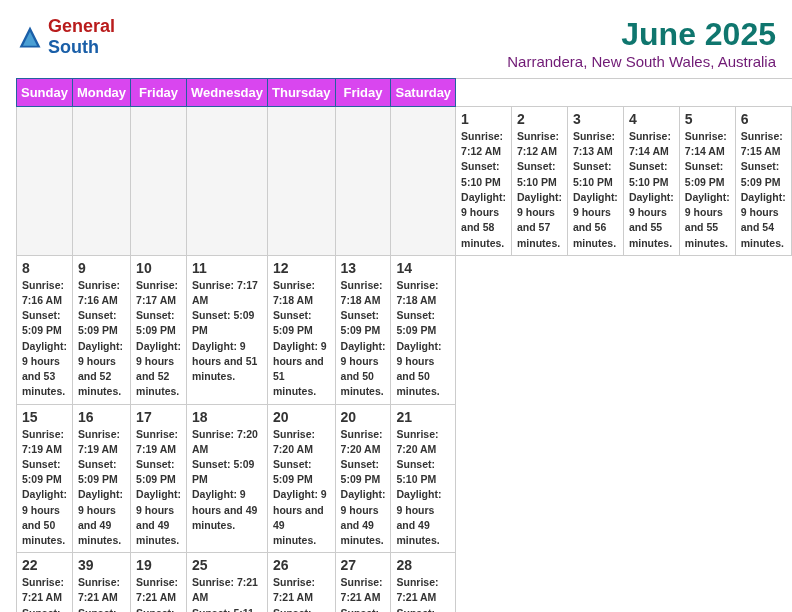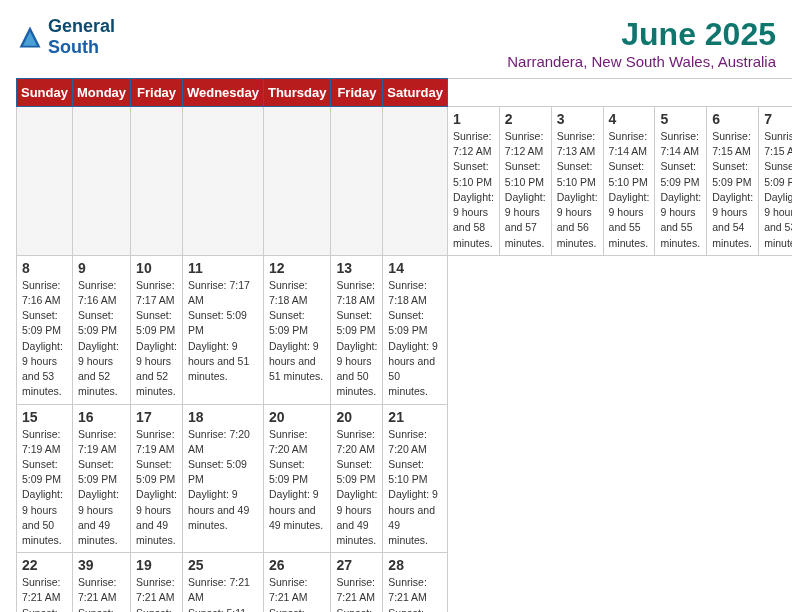--- a/index.html
+++ b/index.html
@@ -17,21 +17,21 @@
       margin-bottom: 8px;
     }
     .logo {
       display: flex;
       align-items: center;
       gap: 4px;
     }
     .logo-text-general {
       font-size: 18px;
       font-weight: bold;
-      color: #0c4a6e;
+      color: #b91c1c;
       margin-top: 24px;
     }
     .logo-text-blue {
       font-size: 18px;
       font-weight: bold;
       color: #1a5fa8;
     }
     .logo-icon {
       width: 28px;
       height: 28px;
@@ -47,21 +47,21 @@
     .location-title {
       font-size: 15px;
       color: #701a75;
     }
     .calendar {
       width: 100%;
       border-collapse: collapse;
       border: 1px solid #ccc;
     }
     .calendar th {
-      background-color: #b91c1c;
+      background-color: #d946ef;
       color: #fff;
       text-align: center;
       padding: 6px 4px;
       font-size: 13px;
       border: 1px solid #2560a0;
     }
     .calendar td {
       vertical-align: top;
       border: 1px solid #ccc;
       padding: 4px 5px;
@@ -76,20 +76,21 @@
     }
     .day-number {
       font-size: 14px;
       font-weight: bold;
       display: block;
       margin-bottom: 2px;
     }
     .day-info {
       line-height: 1.45;
       font-size: 10.5px;
+      font-weight: bold;
     }
     tr:last-child td {
       min-height: 60px;
     }
   </style>
 </head>
 <body>
 
 <div class="header">
   <div class="logo">

